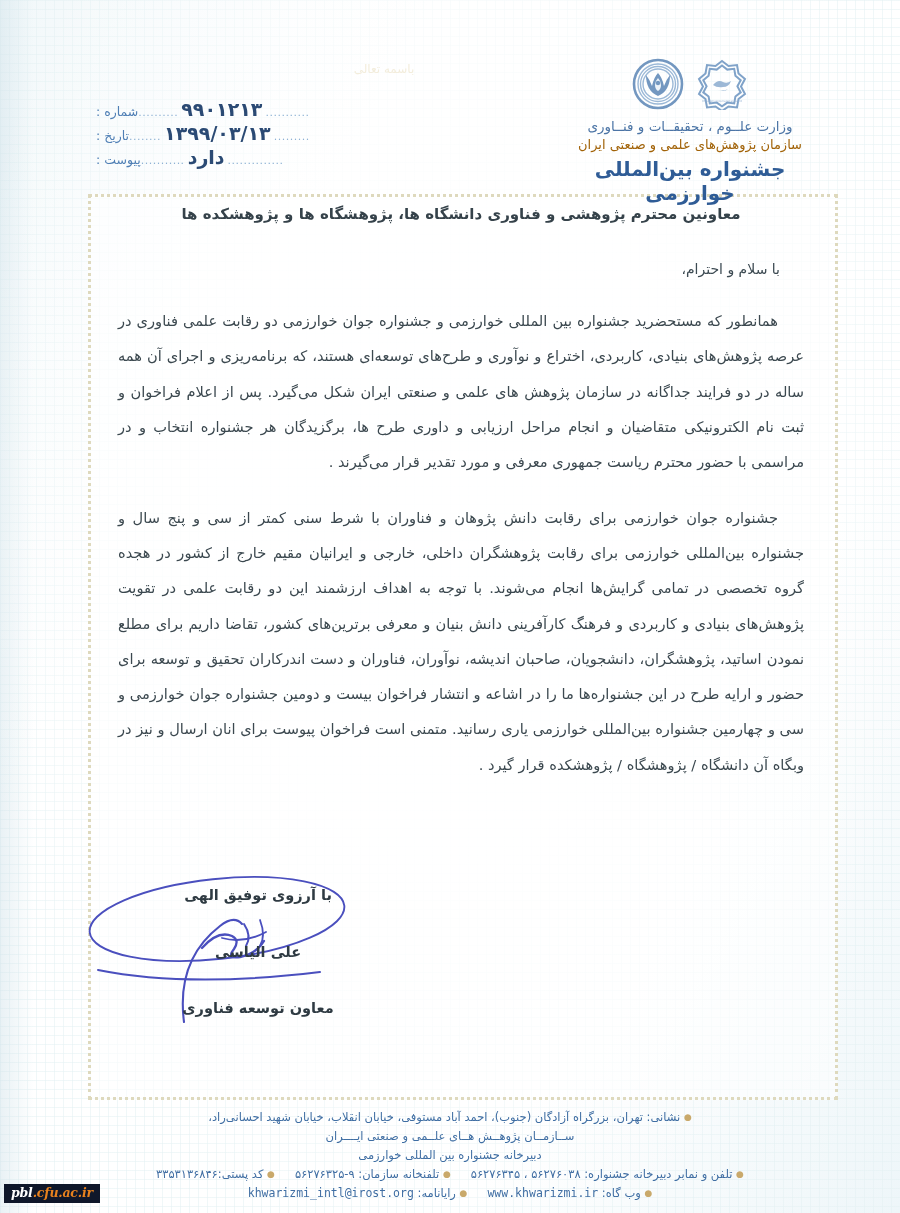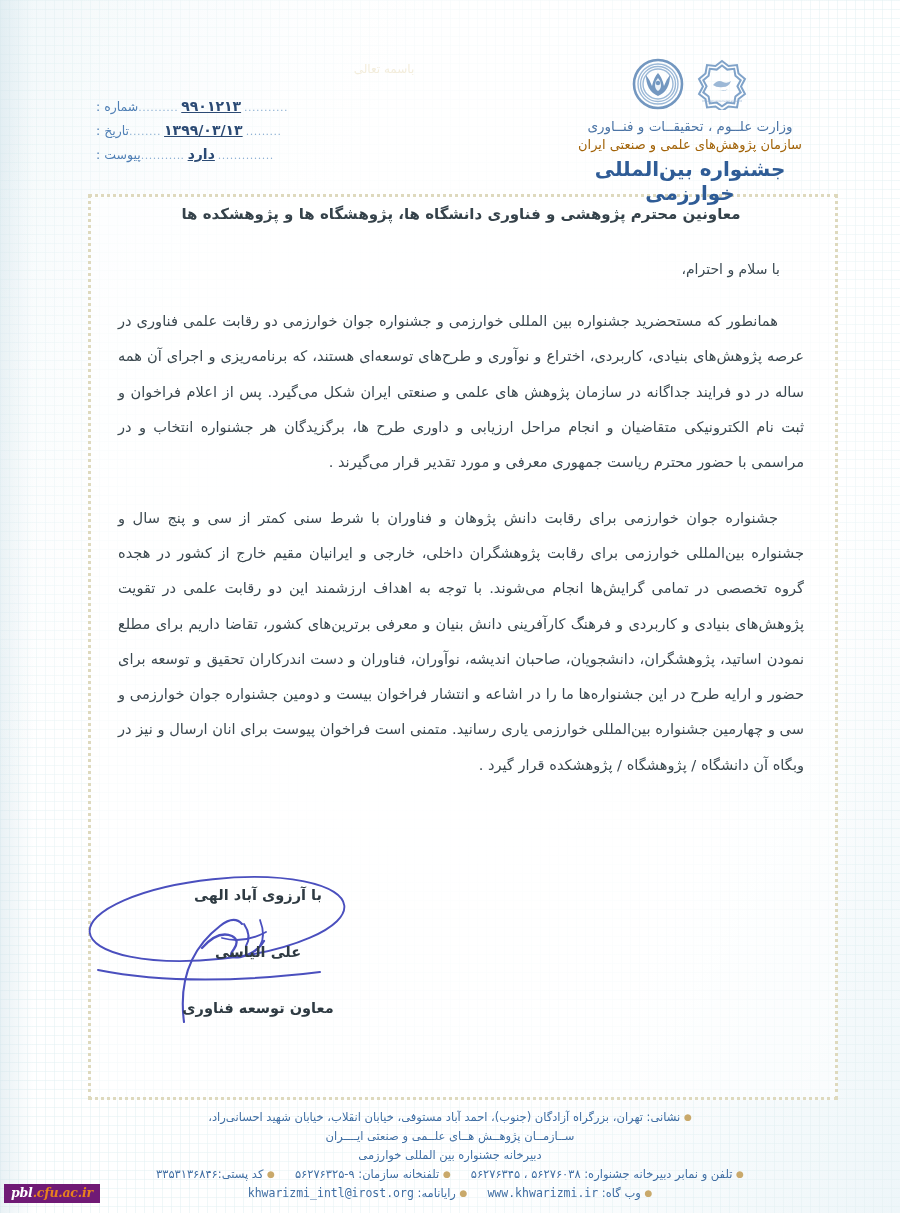--- a/index.html
+++ b/index.html
@@ -117,22 +117,21 @@
     flex: 0 0 auto;
     color: #8fb2d4;
     letter-spacing: .5px;
     font-size: 11px;
     overflow: hidden;
   }
   .ref-val {
     color: #2b4a74;
     font-weight: bold;
     padding: 0 3px;
-    font-size: 14px;
-    text-decoration: underline;
+    font-size: 19px;
   }
 
   
   .content {
     position: absolute;
     left: 118px;
     top: 205px;
     width: 686px;
     color: #3c4a52;
   }
@@ -230,21 +229,21 @@
     font-size: 9px;
     vertical-align: middle;
   }
   .num { direction: ltr; unicode-bidi: embed; display: inline-block; }
 
   
   .watermark {
     position: absolute;
     left: 4px;
     top: 1184px;
-    background: #701a75;
+    background: #0f172a;
     padding: 2px 7px 3px 7px;
     font-family: "DejaVu Serif", "Liberation Serif", serif;
     font-style: italic;
     font-weight: bold;
     font-size: 12.5px;
     letter-spacing: -.2px;
     direction: ltr;
     line-height: 1.15;
   }
   .wm-a { color: #ffffff; }
@@ -325,21 +324,21 @@
     <path d="M24 108 q90 18 222 2" stroke-width="2"></path>
     <path d="M110 160 q-8-62 36-96 q14-11 22-2" stroke-width="2.1"></path>
     <path d="M128 86 q16-18 30-12 q8 4 2 13 q-8 10 6 8 q16-3 24-16" stroke-width="2.3"></path>
     <path d="M170 62 q8 12 2 22" stroke-width="2"></path>
     <path d="M186 58 q6 16 0 26" stroke-width="1.8"></path>
     <path d="M148 76 q22 6 44-6" stroke-width="1.8"></path>
   </g>
 </svg>
 
 <div class="signature-block">
-  <div class="sig-line sig-closing">با آرزوی آباد الهی</div>
+  <div class="sig-line sig-closing">با آرزوی توفیق الهی</div>
   <div class="sig-line sig-name">علی الیاسی</div>
   <div class="sig-line sig-title">معاون توسعه فناوری</div>
 </div>
 
 <div class="footer">
   <div class="addr">
     <span class="bullet">●</span>
     <span>نشانی:</span>
     <span>تهران، بزرگراه آزادگان (جنوب)، احمد آباد مستوفی، خیابان انقلاب، خیابان شهید احسانی‌راد،</span>
   </div>

